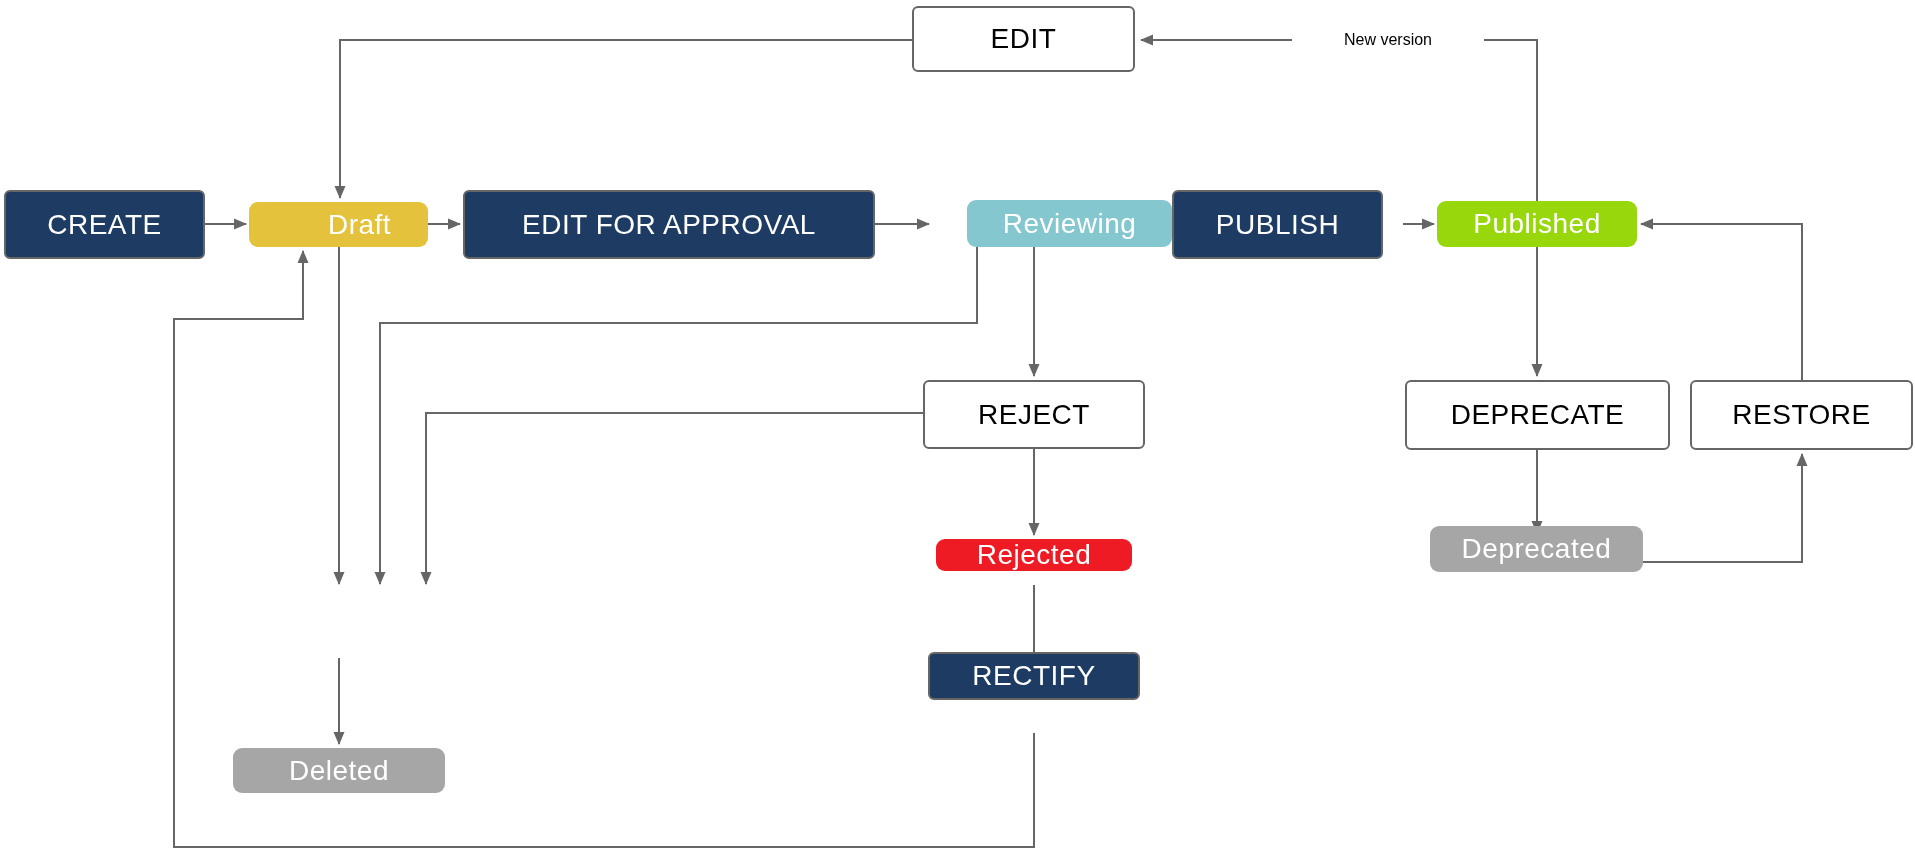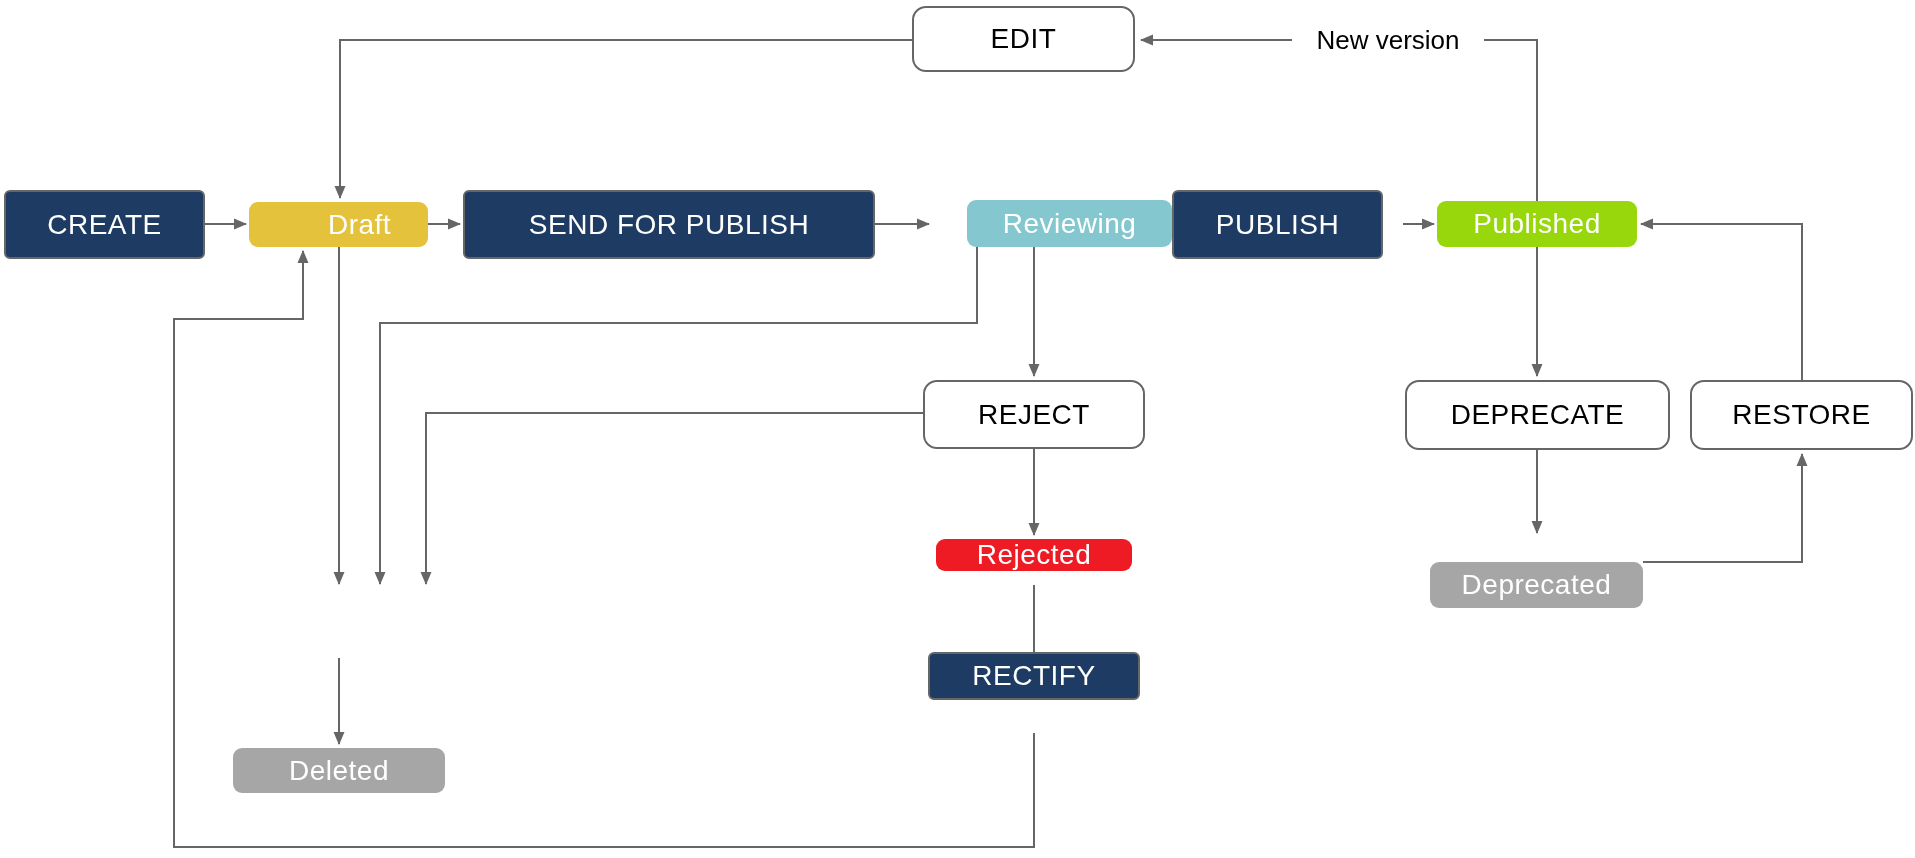--- a/index.html
+++ b/index.html
@@ -16,32 +16,32 @@
     position:absolute;display:flex;align-items:center;justify-content:center;
     box-sizing:border-box;font-size:28px;line-height:1;white-space:nowrap;
     letter-spacing:0.5px;
   }
   .navy{
     background:var(--navy,#1e3c63);color:var(--text_light,#fff);
     border:2px solid var(--outline_border,#666);border-radius:6px;
   }
   .outline{
     background:var(--canvas,#fff);color:var(--text_dark,#000);
-    border:2px solid var(--outline_border,#666);border-radius:14px;
+    border:2px solid var(--outline_border,#666);border-radius:6px;
   }
   .pill{color:var(--text_light,#fff);border-radius:9px;}
   .gold{background:var(--gold,#e4c23c);padding-left:42px;}
   .teal{background:var(--teal,#85c7cf);margin-left:35px;}
   .lime{background:var(--lime,#97d70c);}
   .red{background:var(--red,#ee1b24);}
   .gray{background:var(--gray,#a6a6a6);}
   .edge-label{
     position:absolute;display:flex;align-items:center;justify-content:center;
     background:var(--canvas,#fff);color:var(--text_dark,#000);
-    font-size:26px;white-space:nowrap;
+    font-size:16px;white-space:nowrap;
   }
 </style>
 </head>
 <body>
 
 <div class="canvas">
 
   <svg class="edges" viewBox="0 0 1915 858">
     <defs>
       <marker id="arrow" markerUnits="userSpaceOnUse" markerWidth="16" markerHeight="14" refX="13" refY="6" orient="auto">
@@ -70,36 +70,36 @@
   </svg>
 
   <div class="node outline" style="left:912px;top:6px;width:223px;height:66px">EDIT</div>
 
   <div class="edge-label" style="left:1292px;top:22px;width:192px;height:36px">New version</div>
 
   <div class="node navy" style="left:4px;top:190px;width:201px;height:69px">CREATE</div>
 
   <div class="node pill gold" style="left:249px;top:202px;width:179px;height:45px">Draft</div>
 
-  <div class="node navy" style="left:463px;top:190px;width:412px;height:69px">SEND FOR PUBLISH</div>
+  <div class="node navy" style="left:463px;top:190px;width:412px;height:69px">EDIT FOR APPROVAL</div>
 
   <div class="node pill teal" style="left:932px;top:200px;width:205px;height:47px">Reviewing</div>
 
   <div class="node navy" style="left:1172px;top:190px;width:211px;height:69px">PUBLISH</div>
 
   <div class="node pill lime" style="left:1437px;top:201px;width:200px;height:46px">Published</div>
 
   <div class="node outline" style="left:923px;top:380px;width:222px;height:69px">REJECT</div>
 
   <div class="node outline" style="left:1405px;top:380px;width:265px;height:70px">DEPRECATE</div>
 
   <div class="node outline" style="left:1690px;top:380px;width:223px;height:70px">RESTORE</div>
 
   <div class="node pill red" style="left:936px;top:539px;width:196px;height:32px">Rejected</div>
 
-  <div class="node pill gray" style="left:1430px;top:562px;width:213px;height:46px">Deprecated</div>
+  <div class="node pill gray" style="left:1430px;top:526px;width:213px;height:46px">Deprecated</div>
 
 
   <div class="node navy" style="left:928px;top:652px;width:212px;height:48px">RECTIFY</div>
 
   <div class="node pill gray" style="left:233px;top:748px;width:212px;height:45px">Deleted</div>
 
 </div>
 
 </body></html>

